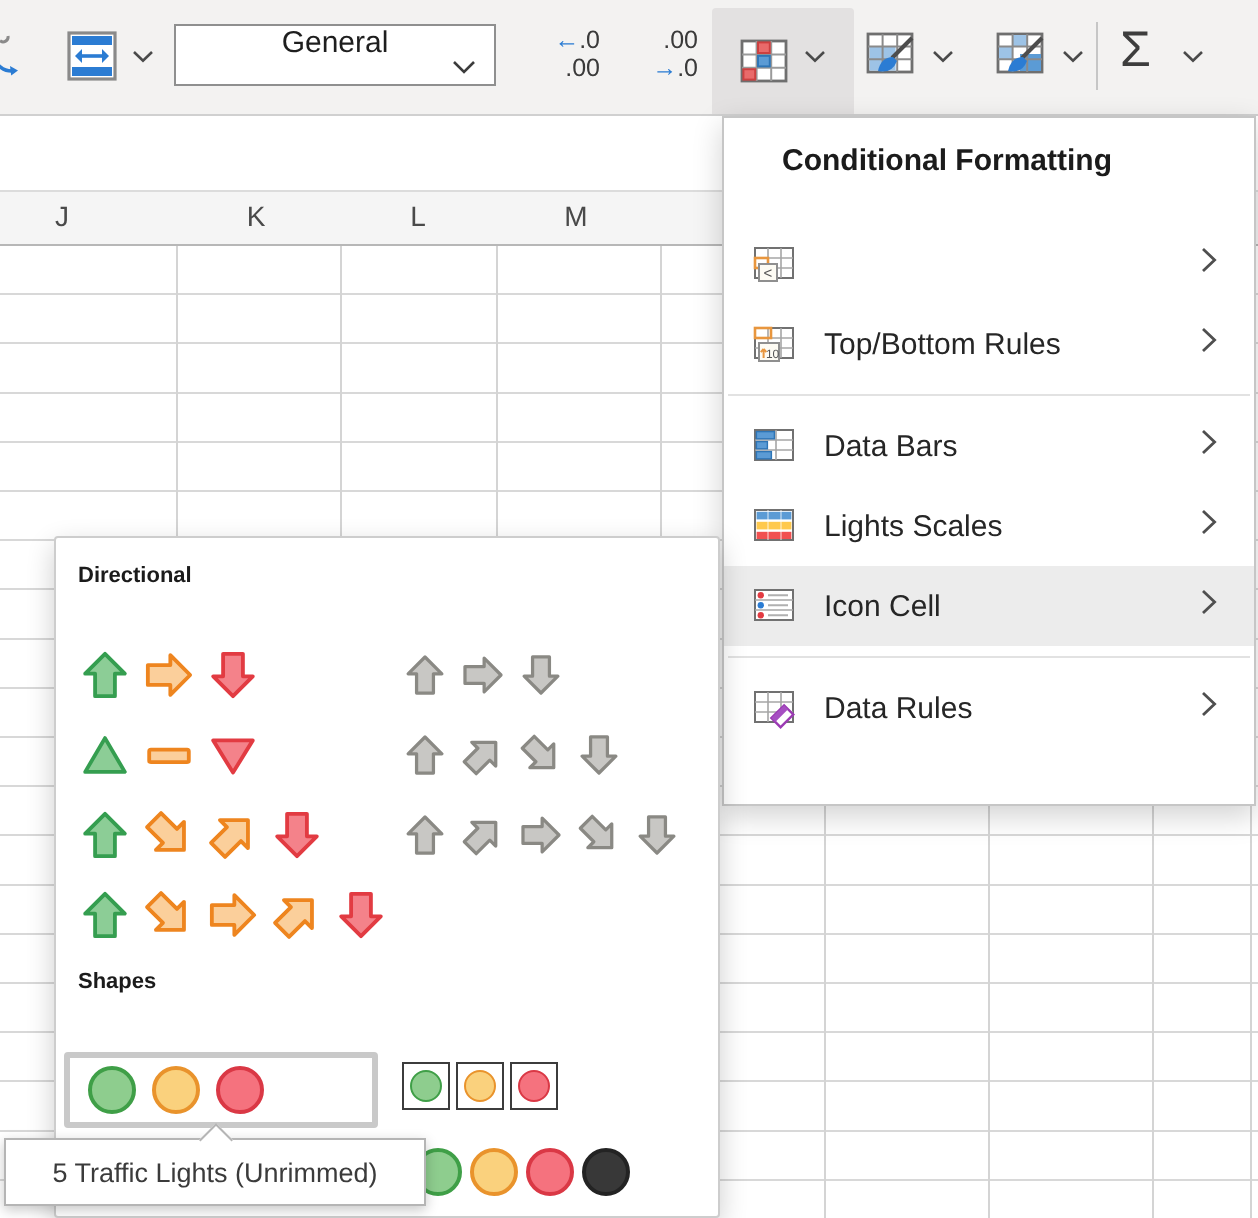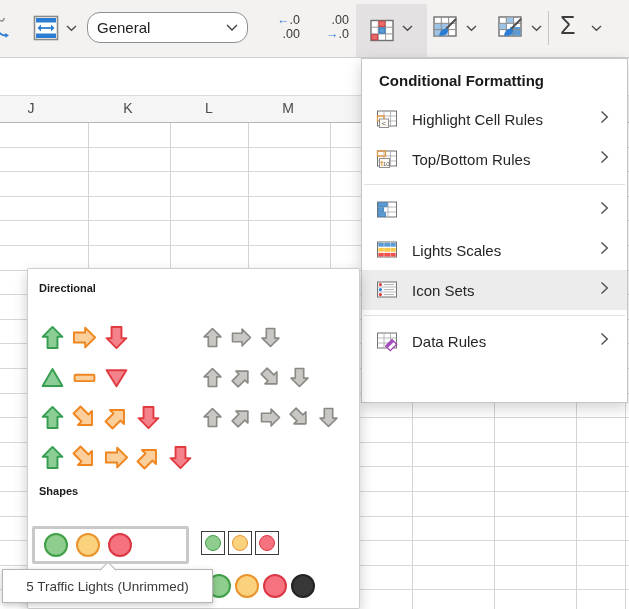--- a/index.html
+++ b/index.html
@@ -5,40 +5,40 @@
   html,body{margin:0;padding:0;}
   body{
     width:629px;height:609px;position:relative;overflow:hidden;background:#fff;
     font-family:"Liberation Sans", sans-serif;color:#262626;
     -webkit-font-smoothing:antialiased;
   }
   
   .toolbar{position:absolute;left:0;top:0;width:629px;height:57px;background:#f3f2f1;border-bottom:1px solid #d0d0d0;z-index:20;}
   .tb-abs{position:absolute;}
   .chev svg{display:block;}
-  .nf{position:absolute;left:87px;top:12px;width:161px;height:31px;background:#fff;border:1px solid #8f8f8f;border-radius:13px;
-      display:flex;align-items:center;box-sizing:border-box;padding:0 9px;font-size:15px;color:#1e1e1e;}
+  .nf{position:absolute;left:87px;top:12px;width:161px;height:31px;background:#fff;border:1px solid #8f8f8f;border-radius:0;
+      display:flex;align-items:center;box-sizing:border-box;padding:0 9px;font-size:15px;color:#1e1e1e;flex-direction:column;}
   .nf .nf-chev{margin-left:auto;}
   .decbtn{position:absolute;top:13px;width:42px;text-align:right;font-size:12.5px;line-height:14px;color:#3a3a3a;cursor:default;}
   .decbtn .blue{color:#2b7cd3;}
   .cf-press{position:absolute;left:356px;top:4px;width:71px;height:53px;background:#e3e1e1;border-radius:2px 2px 0 0;}
   .vsep{position:absolute;left:548px;top:11px;width:1px;height:34px;background:#c6c6c6;}
   .sum{position:absolute;left:560px;top:11px;font-size:25px;color:#3d3d3d;}
   
   .formula-strip{position:absolute;left:0;top:57px;width:629px;height:38px;background:#fff;z-index:2;}
   .col-headers{position:absolute;left:0;top:95px;width:629px;height:28px;background:#f5f5f5;border-top:1px solid #dcdcdc;border-bottom:1px solid #b7b7b7;box-sizing:border-box;z-index:3;}
   .colh{position:absolute;top:4px;transform:translateX(-50%);font-size:14px;color:#4a4a4a;}
   .grid{position:absolute;left:0;top:123px;width:629px;height:486px;z-index:1;background:
       repeating-linear-gradient(to bottom, #ffffff 0 23.6px, #d8d8d8 23.6px 24.6px);}
   .vlines{position:absolute;left:0;top:96px;width:629px;height:513px;z-index:3;pointer-events:none;}
   .vline{position:absolute;top:0;width:1px;height:100%;background:#d4d4d4;}
   
   .cf-menu{position:absolute;left:361px;top:58px;width:267px;height:345px;background:#fff;border:1px solid #c6c6c6;
       box-shadow:0 5px 14px rgba(0,0,0,.18);box-sizing:border-box;padding-top:12px;z-index:30;}
-  .m-title{padding:0 17px;font-size:15px;font-weight:700;color:#1b1b1b;line-height:20px;margin-bottom:8px;}
+  .m-title{padding:0 29px;font-size:15px;font-weight:700;color:#1b1b1b;line-height:20px;margin-bottom:21px;}
   .mi{height:40px;display:flex;align-items:center;padding:0 18px 0 13px;cursor:default;}
   .mi.hl{background:#ececec;}
   .micon{width:24px;height:22px;margin-right:13px;flex:0 0 auto;}
   .micon svg{display:block;}
   .mlabel{font-size:15px;color:#262626;flex:1;}
   .mchev{margin-left:auto;}
   .msep{height:1px;background:#e2e2e2;margin:5px 2px;}
   
   .flyout{position:absolute;left:27px;top:268px;width:333px;height:341px;background:#fff;border:1px solid #cdcdcd;border-radius:2px;
       box-shadow:0 5px 14px rgba(0,0,0,.2);box-sizing:border-box;z-index:35;}
@@ -196,21 +196,20 @@
   <div class="mi">
     <span class="micon">
       <svg width="24" height="22" viewBox="0 0 22 22">
         <rect x="1.5" y="3" width="19" height="15" fill="#fff" stroke="#717171"></rect>
         <path d="M8 3 V18 M14.5 3 V18 M1.5 8 H20.5 M1.5 13 H20.5" stroke="#a6a6a6" stroke-width=".8"></path>
         <rect x="1.5" y="8" width="6.5" height="5" fill="none" stroke="#e8963e" stroke-width="1.3"></rect>
         <rect x="3.5" y="11" width="9" height="8.5" fill="#fdfbf3" stroke="#8f8f8f"></rect>
         <text x="8" y="18" text-anchor="middle" font-size="7.5" fill="#555">&lt;</text>
       </svg>
     </span>
-    <span class="mlabel">Highlight Cell Rules</span>
     <span class="mchev">
       <svg width="9" height="14" viewBox="0 0 9 14">
           <path d="M1.5 1.5 L7.3 7 L1.5 12.5" fill="none" stroke="#4f4f4f" stroke-width="1.4"></path>
         </svg>
     </span>
   </div>
 
   <div class="mi">
     <span class="micon">
       <svg width="24" height="22" viewBox="0 0 22 22">
@@ -235,20 +234,21 @@
   <div class="mi">
     <span class="micon">
       <svg width="24" height="22" viewBox="0 0 22 22">
         <rect x="1.5" y="3" width="19" height="15" fill="#fff" stroke="#717171"></rect>
         <path d="M12 3 V18 M1.5 8 H20.5 M1.5 13 H20.5" stroke="#a6a6a6" stroke-width=".8"></path>
         <rect x="2.2" y="3.8" width="9" height="3.6" fill="#5b9bd5" stroke="#2e75b6" stroke-width=".7"></rect>
         <rect x="2.2" y="8.8" width="5.5" height="3.6" fill="#5b9bd5" stroke="#2e75b6" stroke-width=".7"></rect>
         <rect x="2.2" y="13.8" width="7.5" height="3.6" fill="#5b9bd5" stroke="#2e75b6" stroke-width=".7"></rect>
       </svg>
     </span>
+    <span class="mlabel">Data Bars</span>
     <span class="mchev">
       <svg width="9" height="14" viewBox="0 0 9 14">
           <path d="M1.5 1.5 L7.3 7 L1.5 12.5" fill="none" stroke="#4f4f4f" stroke-width="1.4"></path>
         </svg>
     </span>
   </div>
 
   <div class="mi">
     <span class="micon">
       <svg width="24" height="22" viewBox="0 0 22 22">
@@ -271,21 +271,21 @@
     <span class="micon">
       <svg width="24" height="22" viewBox="0 0 22 22">
         <rect x="1.5" y="3" width="19" height="15" fill="#fff" stroke="#717171"></rect>
         <path d="M1.5 8 H20.5 M1.5 13 H20.5" stroke="#a6a6a6" stroke-width=".8"></path>
         <circle cx="4.4" cy="5.6" r="1.6" fill="#e23b42"></circle>
         <circle cx="4.4" cy="10.6" r="1.6" fill="#2b7cd3"></circle>
         <circle cx="4.4" cy="15.6" r="1.6" fill="#e23b42"></circle>
         <path d="M8 5.6 H18 M8 10.6 H18 M8 15.6 H18" stroke="#b0b0b0" stroke-width="1"></path>
       </svg>
     </span>
-    <span class="mlabel">Icon Sets</span>
+    <span class="mlabel">Icon Cell</span>
     <span class="mchev">
       <svg width="9" height="14" viewBox="0 0 9 14">
           <path d="M1.5 1.5 L7.3 7 L1.5 12.5" fill="none" stroke="#4f4f4f" stroke-width="1.4"></path>
         </svg>
     </span>
   </div>
 
   <div class="msep"></div>
 
   <div class="mi">

